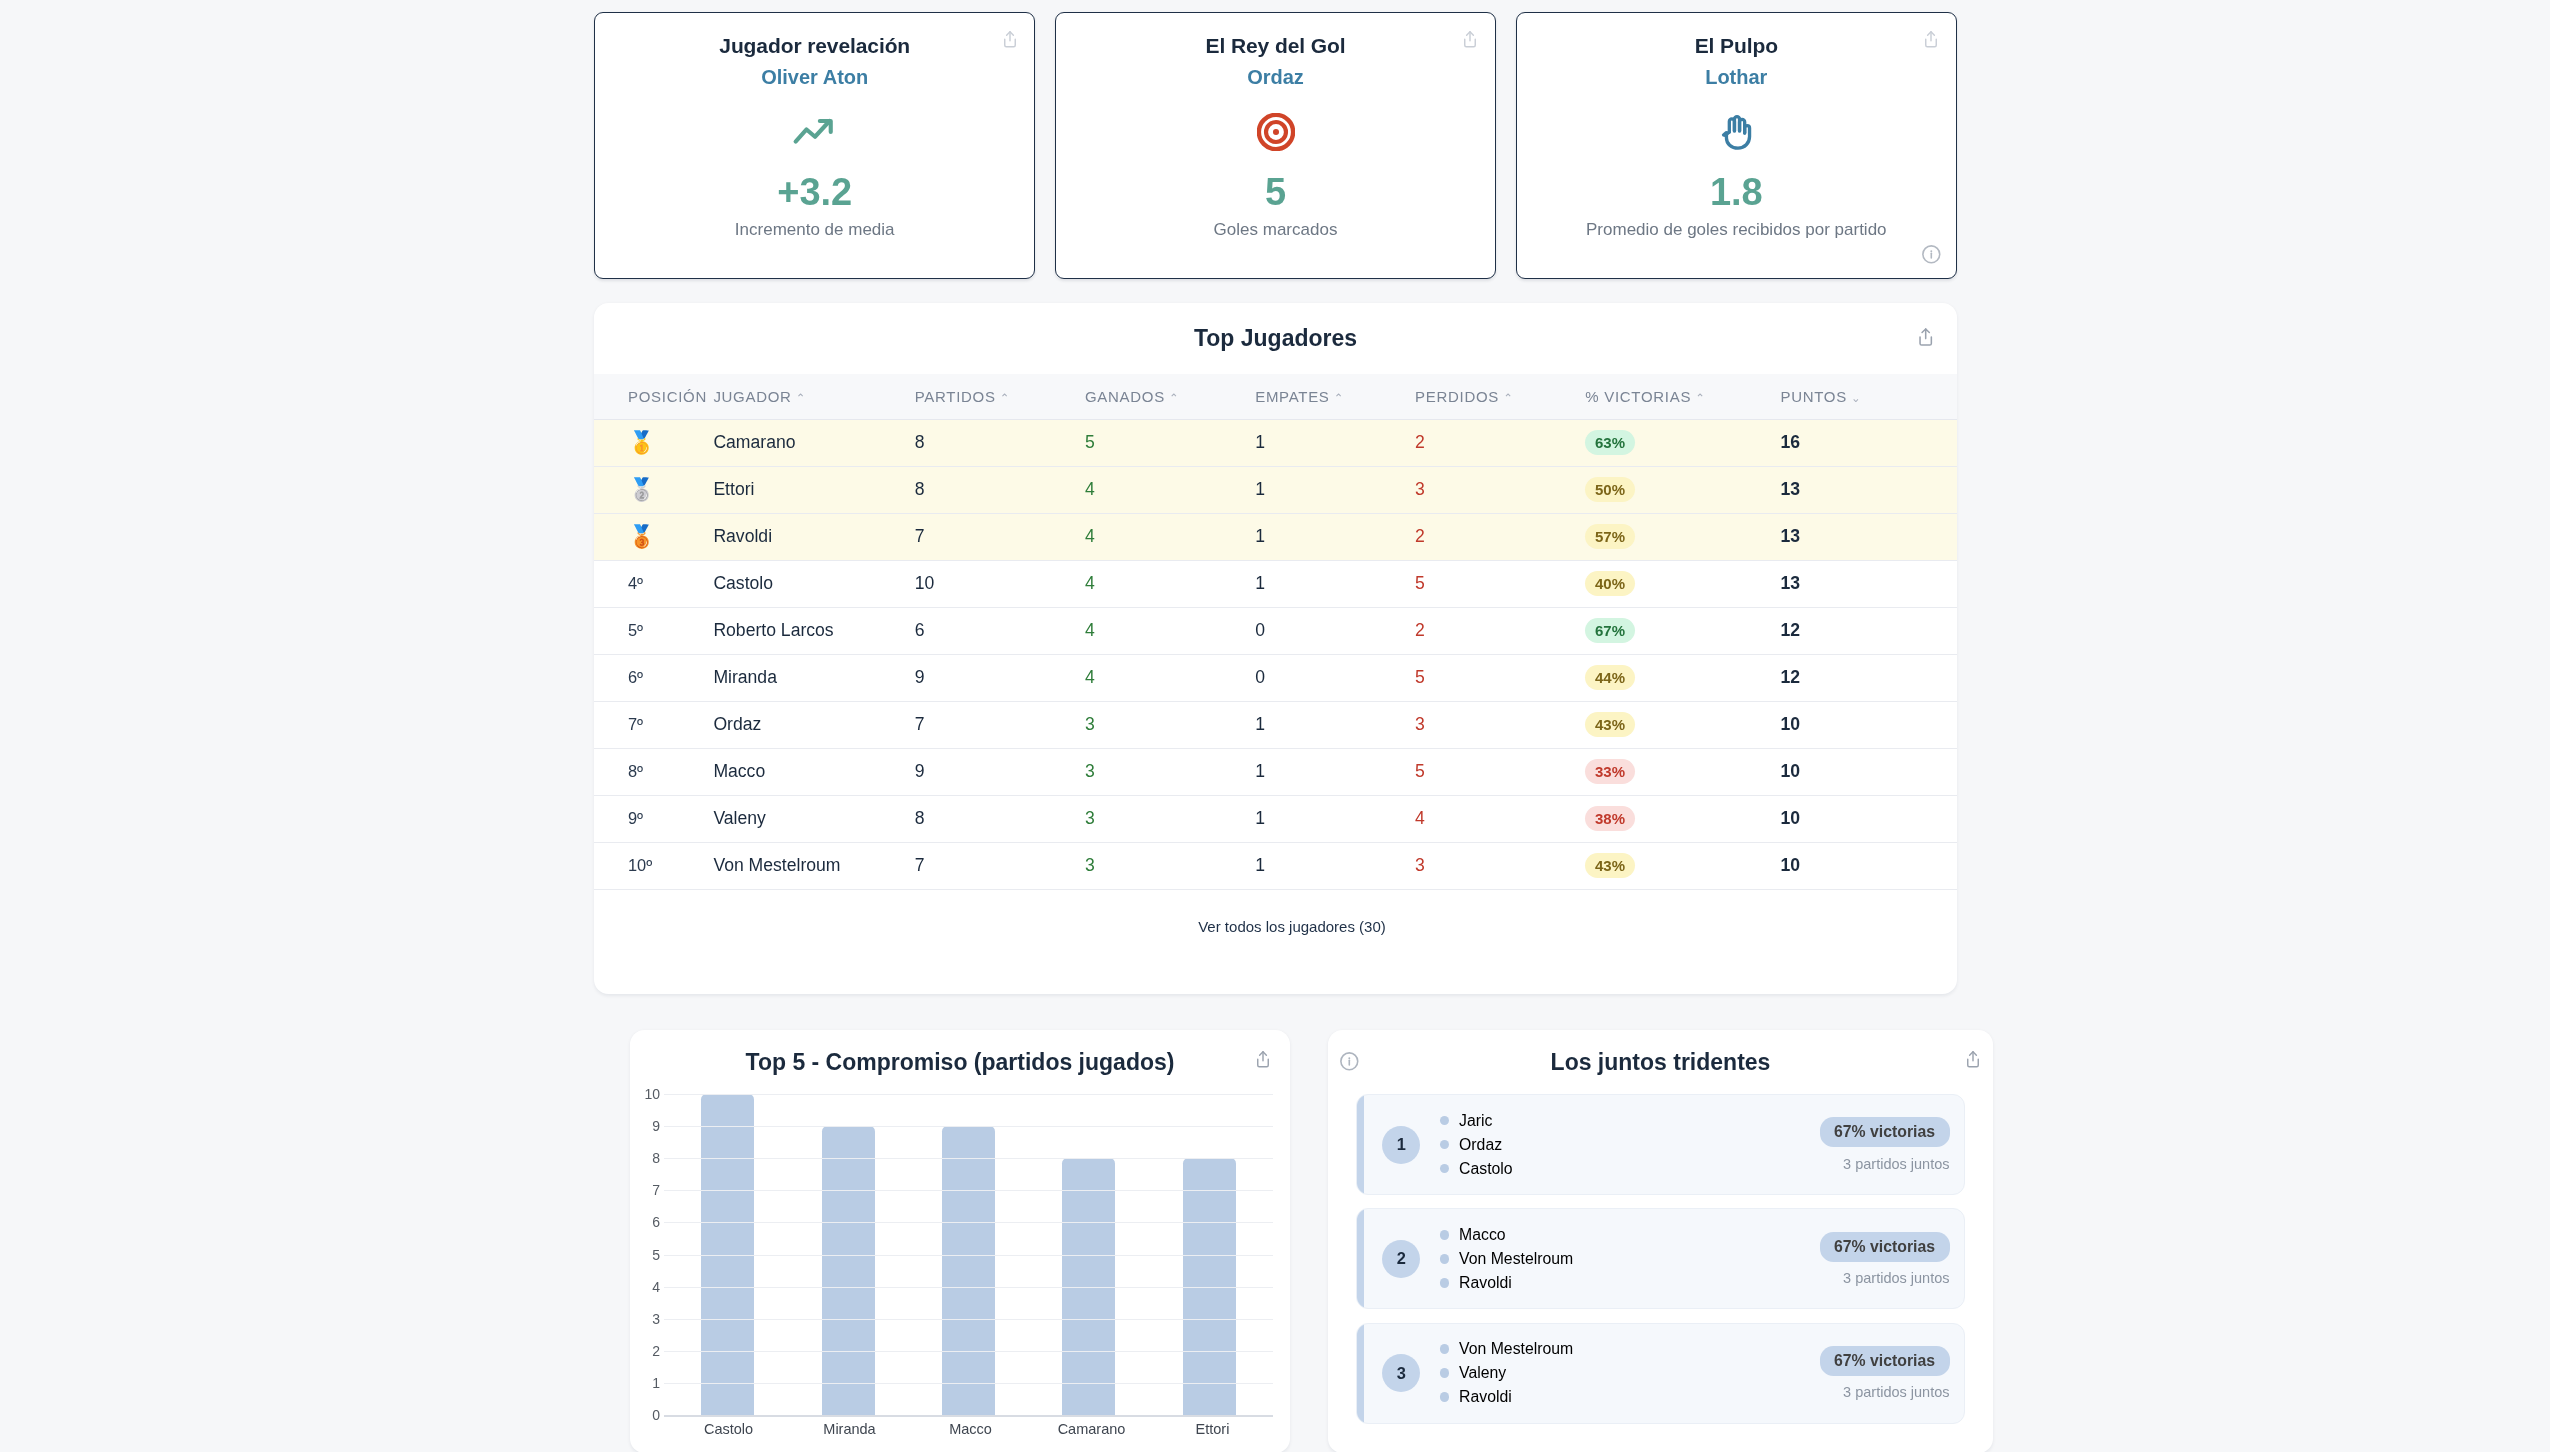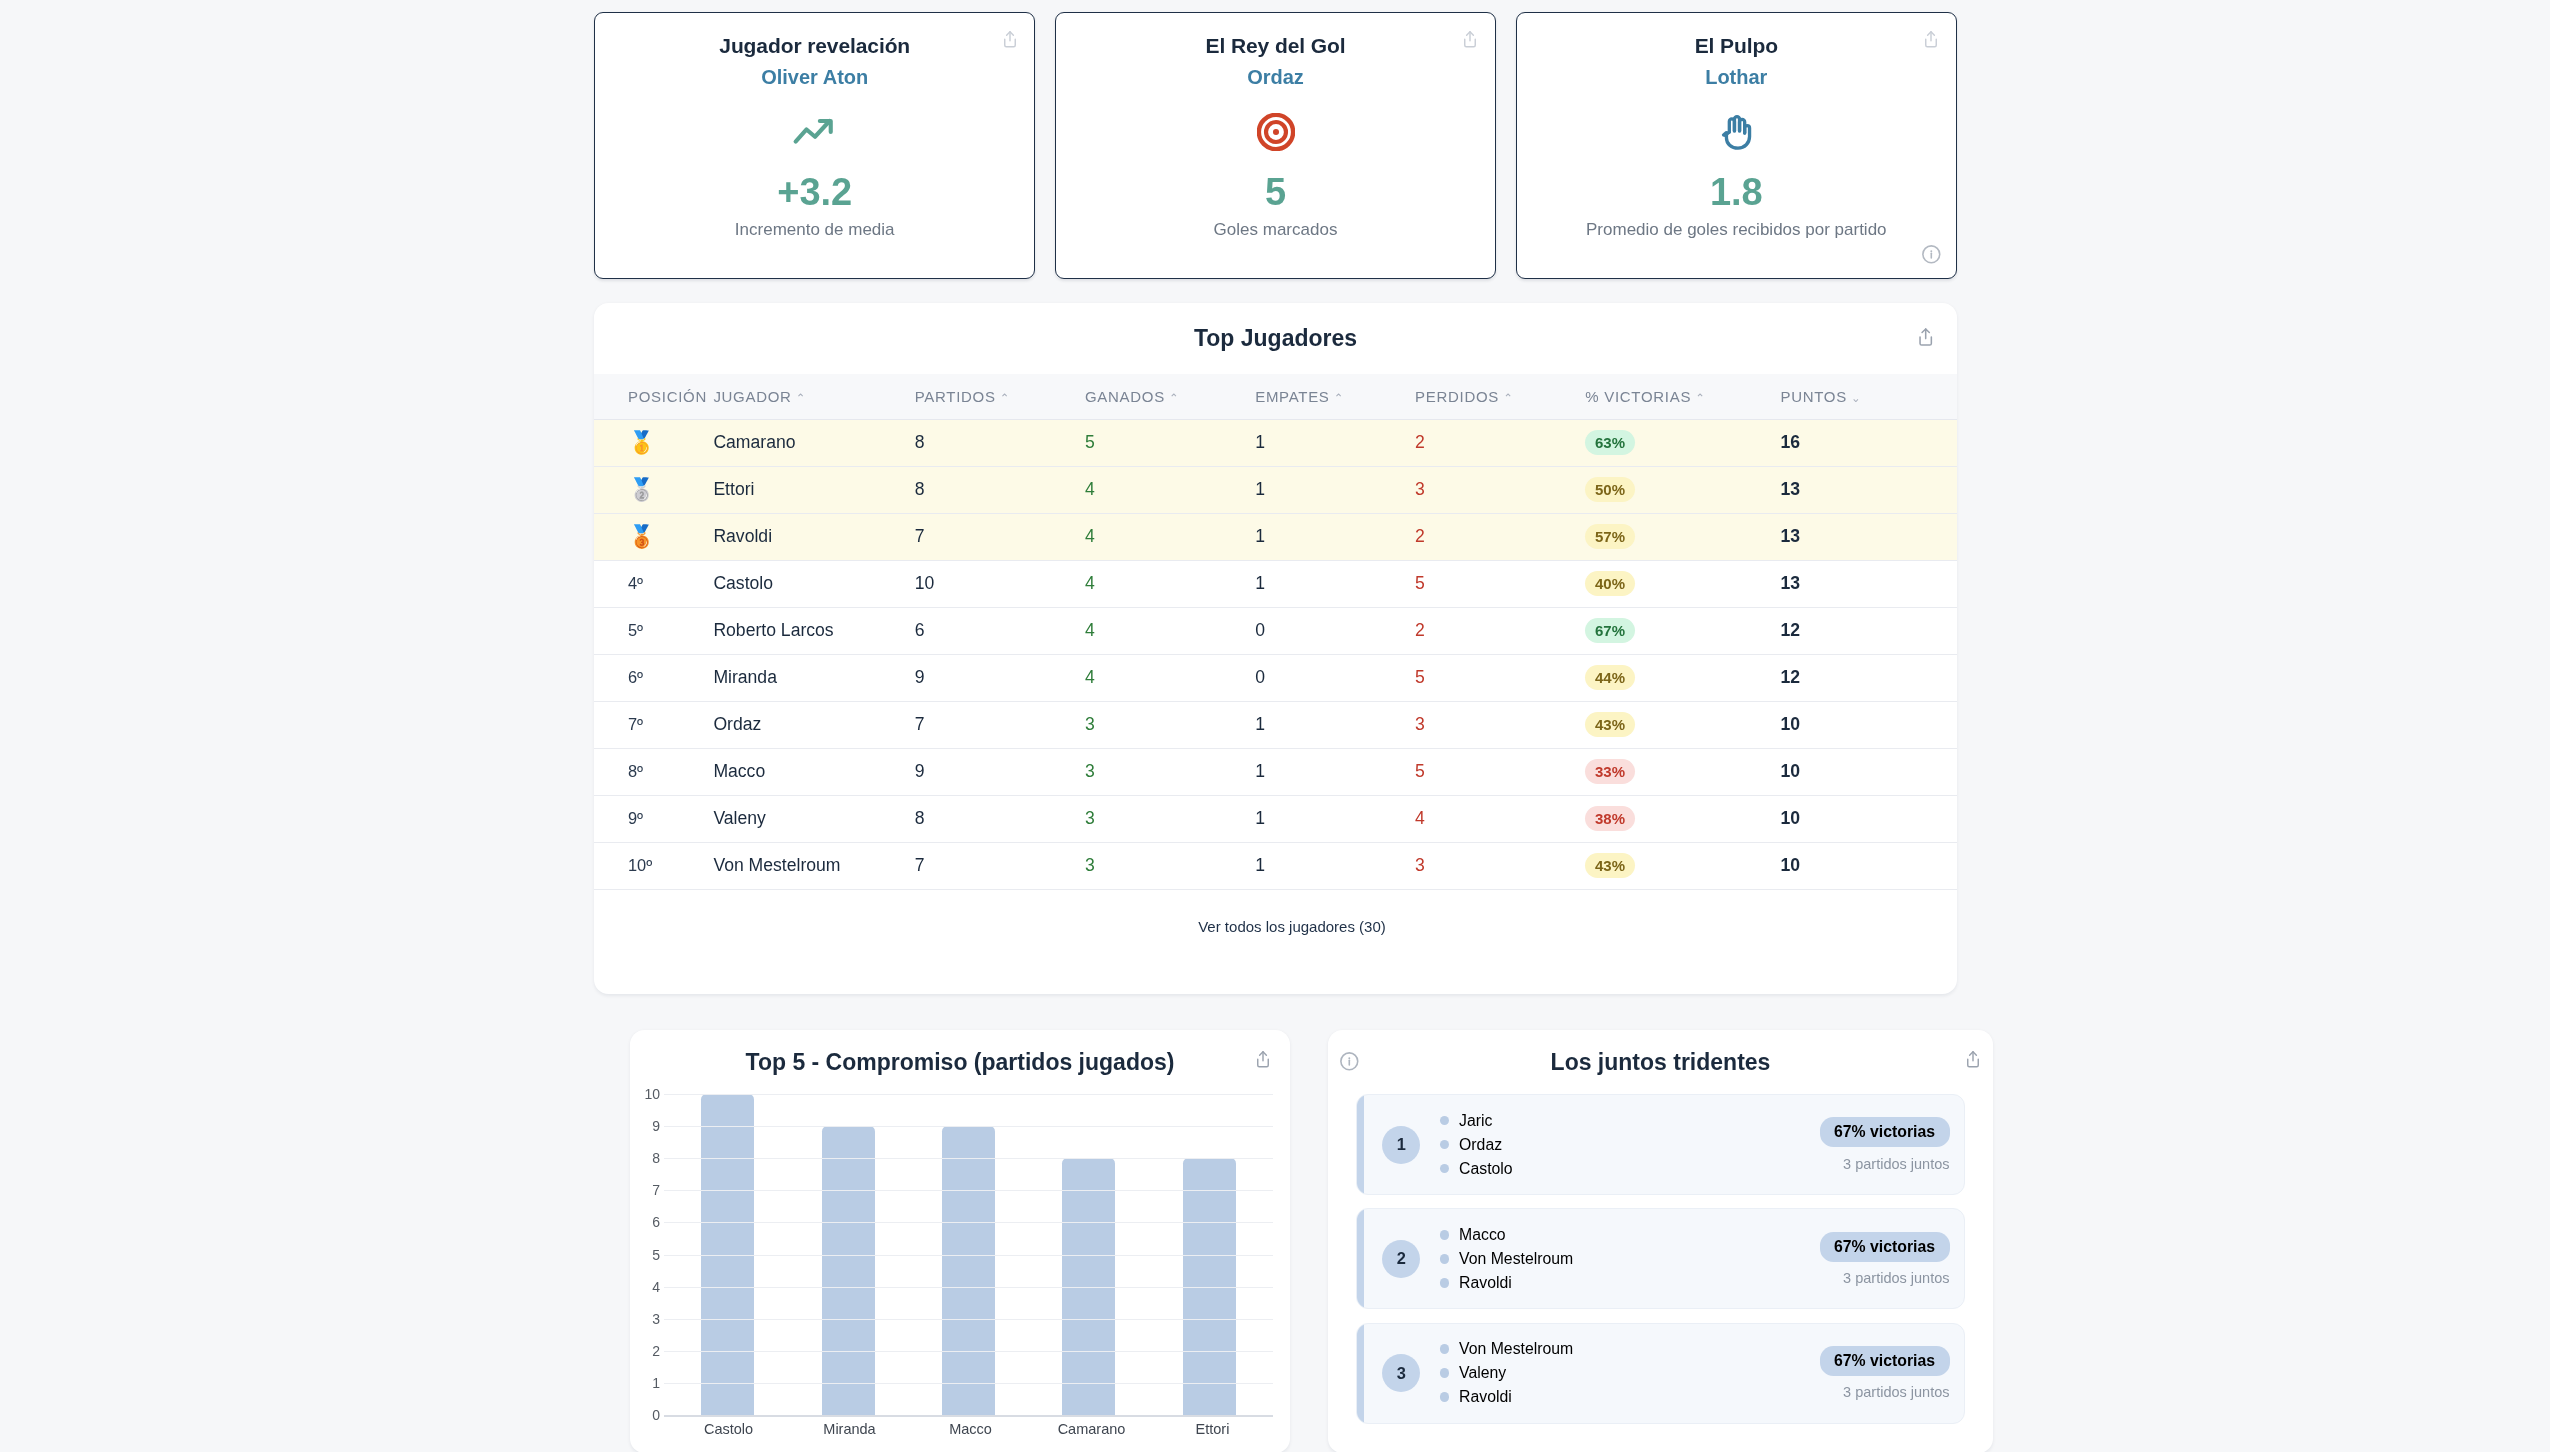--- a/index.html
+++ b/index.html
@@ -177,21 +177,21 @@
   .tri-name {
     font-size: 15.8px; color: #000000; line-height: 24px;
     display: flex; align-items: center;
   }
   .dot {
     width: 9.7px; height: 9.7px; border-radius: 50%;
     background: #b9cce4; margin-right: 9.7px; flex: none;
   }
   .tri-right { text-align: right; padding-right: 14.5px; }
   .tri-badge {
-    display: inline-block; background: #c3d4ea; color: #000000;
+    display: inline-block; background: #c3d4ea; color: #404040;
     font-size: 15.8px; font-weight: bold; padding: 6px 14.5px; border-radius: 13.3px;
   }
   .tri-sub { font-size: 14.5px; color: #8b94a1; margin-top: 8.5px; }
 
   svg { display: block; }
 </style>
 </head>
 <body>
 
 <div class="page">

